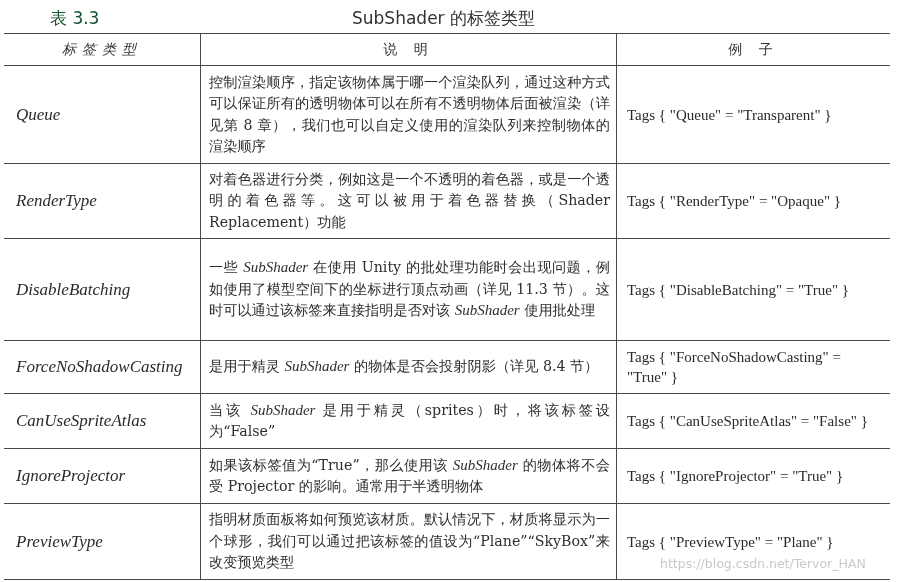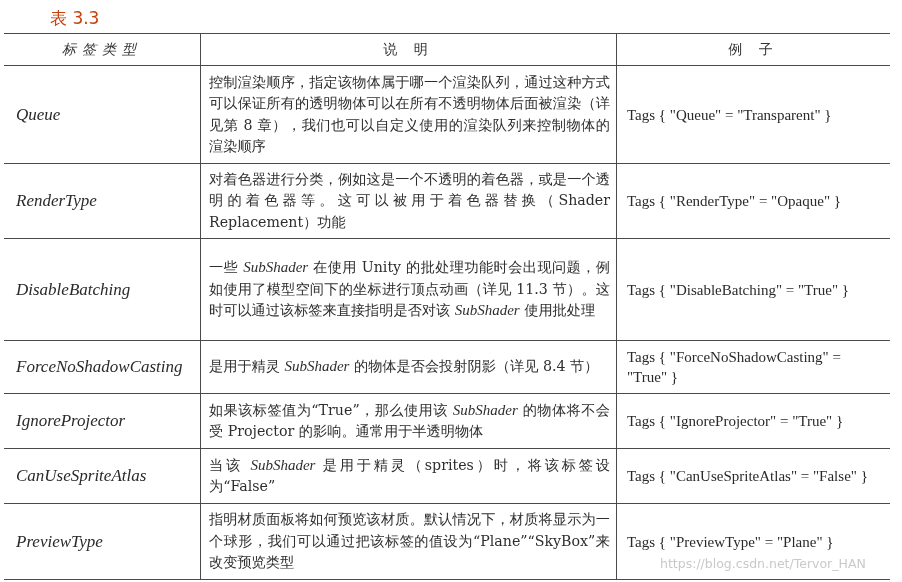--- a/index.html
+++ b/index.html
@@ -1,36 +1,37 @@
 <!DOCTYPE html>
 <html><head>
   <meta charset="utf-8">
   <style>
     html, body { margin: 0; padding: 0; background: #ffffff; }
     body { width: 902px; height: 582px; position: relative; overflow: hidden; color: #2a2a2a; }
     .caption { position: absolute; top: 4px; left: 0; width: 902px; height: 26px; }
-    .caption-num { position: absolute; left: 50px; top: 3px; font-family: "DejaVu Sans", sans-serif; font-size: 17px; color: #c2410c; }
+    .caption-num { position: absolute; left: 50px; top: 3px; font-family: "DejaVu Sans", sans-serif; font-size: 17px; color: #14532d; }
     .caption-title { position: absolute; left: 352px; top: 3px; font-family: "DejaVu Sans", sans-serif; font-size: 17px; color: #333; }
     .tbl { position: absolute; left: 4px; top: 33px; width: 884px; border-collapse: collapse; table-layout: fixed; }
     .tbl td, .tbl th { border-top: 1.6px solid #4a4a4a; border-bottom: 1.6px solid #4a4a4a; padding: 0; vertical-align: middle; }
     .tbl .c1 { width: 196px; border-right: 1.4px solid #4a4a4a; font-style: italic; }
     .tbl .c2 { width: 415px; border-right: 1.4px solid #4a4a4a; }
     .tbl .c3 { width: 273px; }
     .tbl th { height: 31px; font-family: "DejaVu Sans", sans-serif; font-weight: normal; font-size: 14px; color: #333; text-align: center; letter-spacing: 6px; }
     .tag { font-family: "Liberation Serif", serif; font-size: 17px; padding-left: 12px !important; }
     .desc { font-family: "DejaVu Serif", "Liberation Serif", serif; font-size: 14.2px; line-height: 21.5px; padding: 2px 6px 2px 8px !important; text-align: justify; color: #2e2e2e; }
     .desc i { font-family: "Liberation Serif", serif; font-style: italic; font-size: 15px; }
     .ex { font-family: "Liberation Serif", serif; font-size: 15px; padding-left: 10px !important; padding-right: 6px !important; line-height: 20px; }
     .watermark { position: absolute; left: 660px; top: 556px; font-family: "DejaVu Sans", sans-serif; font-size: 12.5px; color: #c9c9c9; text-align: right; }
   </style>
 </head>
 <body>
 
 <div class="caption">
   <span class="caption-num">表 3.3</span>
+  <span class="caption-title">SubShader 的标签类型</span>
 </div>
 
 <table class="tbl">
   <thead>
     <tr>
       <th class="c1">标签类型</th>
       <th class="c2">说  明</th>
       <th class="c3">例  子</th>
     </tr>
   </thead>
@@ -49,28 +50,28 @@
         <td class="c1 tag">DisableBatching</td>
         <td class="c2 desc"><span>一些 </span><i>SubShader</i><span> 在使用 Unity 的批处理功能时会出现问题，例如使用了模型空间下的坐标进行顶点动画（详见 11.3 节）。这时可以通过该标签来直接指明是否对该 </span><i>SubShader</i><span> 使用批处理</span></td>
         <td class="c3 ex">Tags { "DisableBatching" = "True" }</td>
       </tr>
       <tr style="height: 53px;">
         <td class="c1 tag">ForceNoShadowCasting</td>
         <td class="c2 desc"><span>是用于精灵 </span><i>SubShader</i><span> 的物体是否会投射阴影（详见 8.4 节）</span></td>
         <td class="c3 ex">Tags { "ForceNoShadowCasting" = "True" }</td>
       </tr>
       <tr style="height: 55px;">
+        <td class="c1 tag">CanUseSpriteAtlas</td>
+        <td class="c2 desc"><span>当该 </span><i>SubShader</i><span> 是用于精灵（sprites）时，将该标签设为“False”</span></td>
+        <td class="c3 ex">Tags { "CanUseSpriteAtlas" = "False" }</td>
+      </tr>
+      <tr style="height: 55px;">
         <td class="c1 tag">IgnoreProjector</td>
         <td class="c2 desc"><span>如果该标签值为“True”，那么使用该 </span><i>SubShader</i><span> 的物体将不会受 Projector 的影响。通常用于半透明物体</span></td>
         <td class="c3 ex">Tags { "IgnoreProjector" = "True" }</td>
-      </tr>
-      <tr style="height: 55px;">
-        <td class="c1 tag">CanUseSpriteAtlas</td>
-        <td class="c2 desc"><span>当该 </span><i>SubShader</i><span> 是用于精灵（sprites）时，将该标签设为“False”</span></td>
-        <td class="c3 ex">Tags { "CanUseSpriteAtlas" = "False" }</td>
       </tr>
       <tr style="height: 76px;">
         <td class="c1 tag">PreviewType</td>
         <td class="c2 desc"><span>指明材质面板将如何预览该材质。默认情况下，材质将显示为一个球形，我们可以通过把该标签的值设为“Plane”“SkyBox”来改变预览类型</span></td>
         <td class="c3 ex">Tags { "PreviewType" = "Plane" }</td>
       </tr>
     </tbody>
 </table>
 
 <div class="watermark">https://blog.csdn.net/Tervor_HAN</div>

